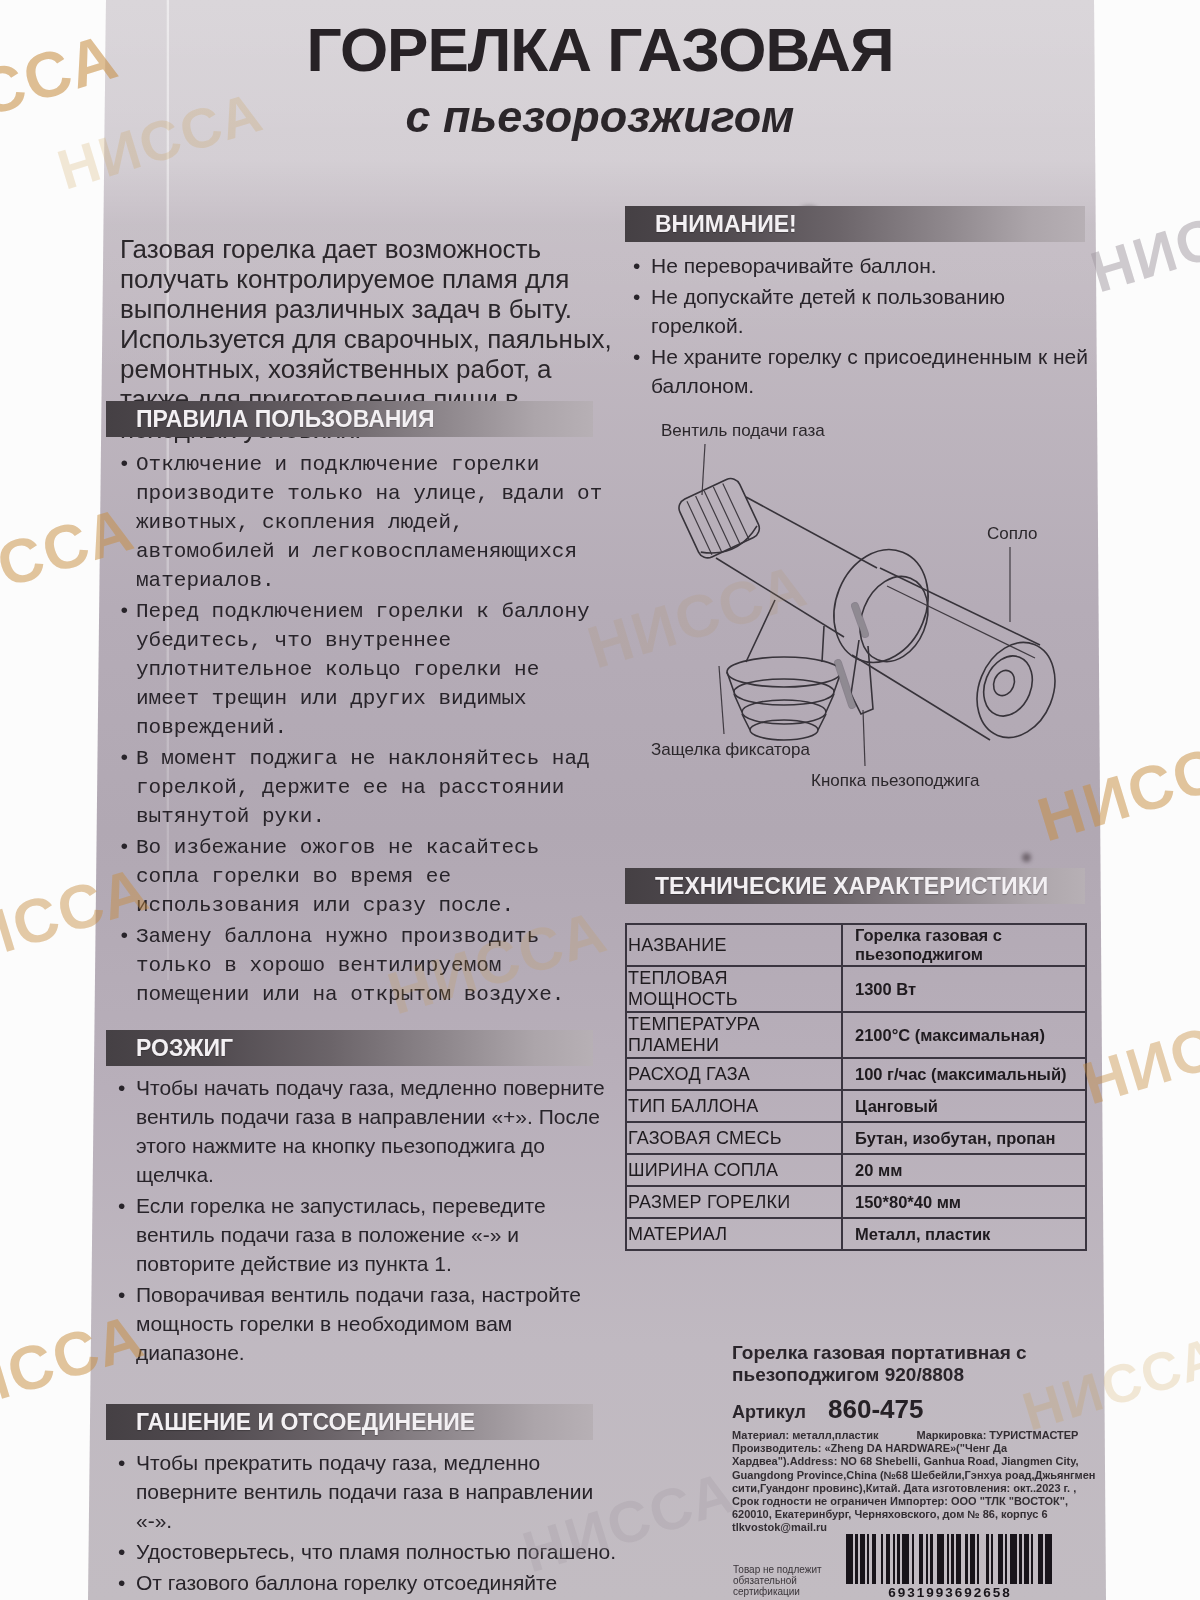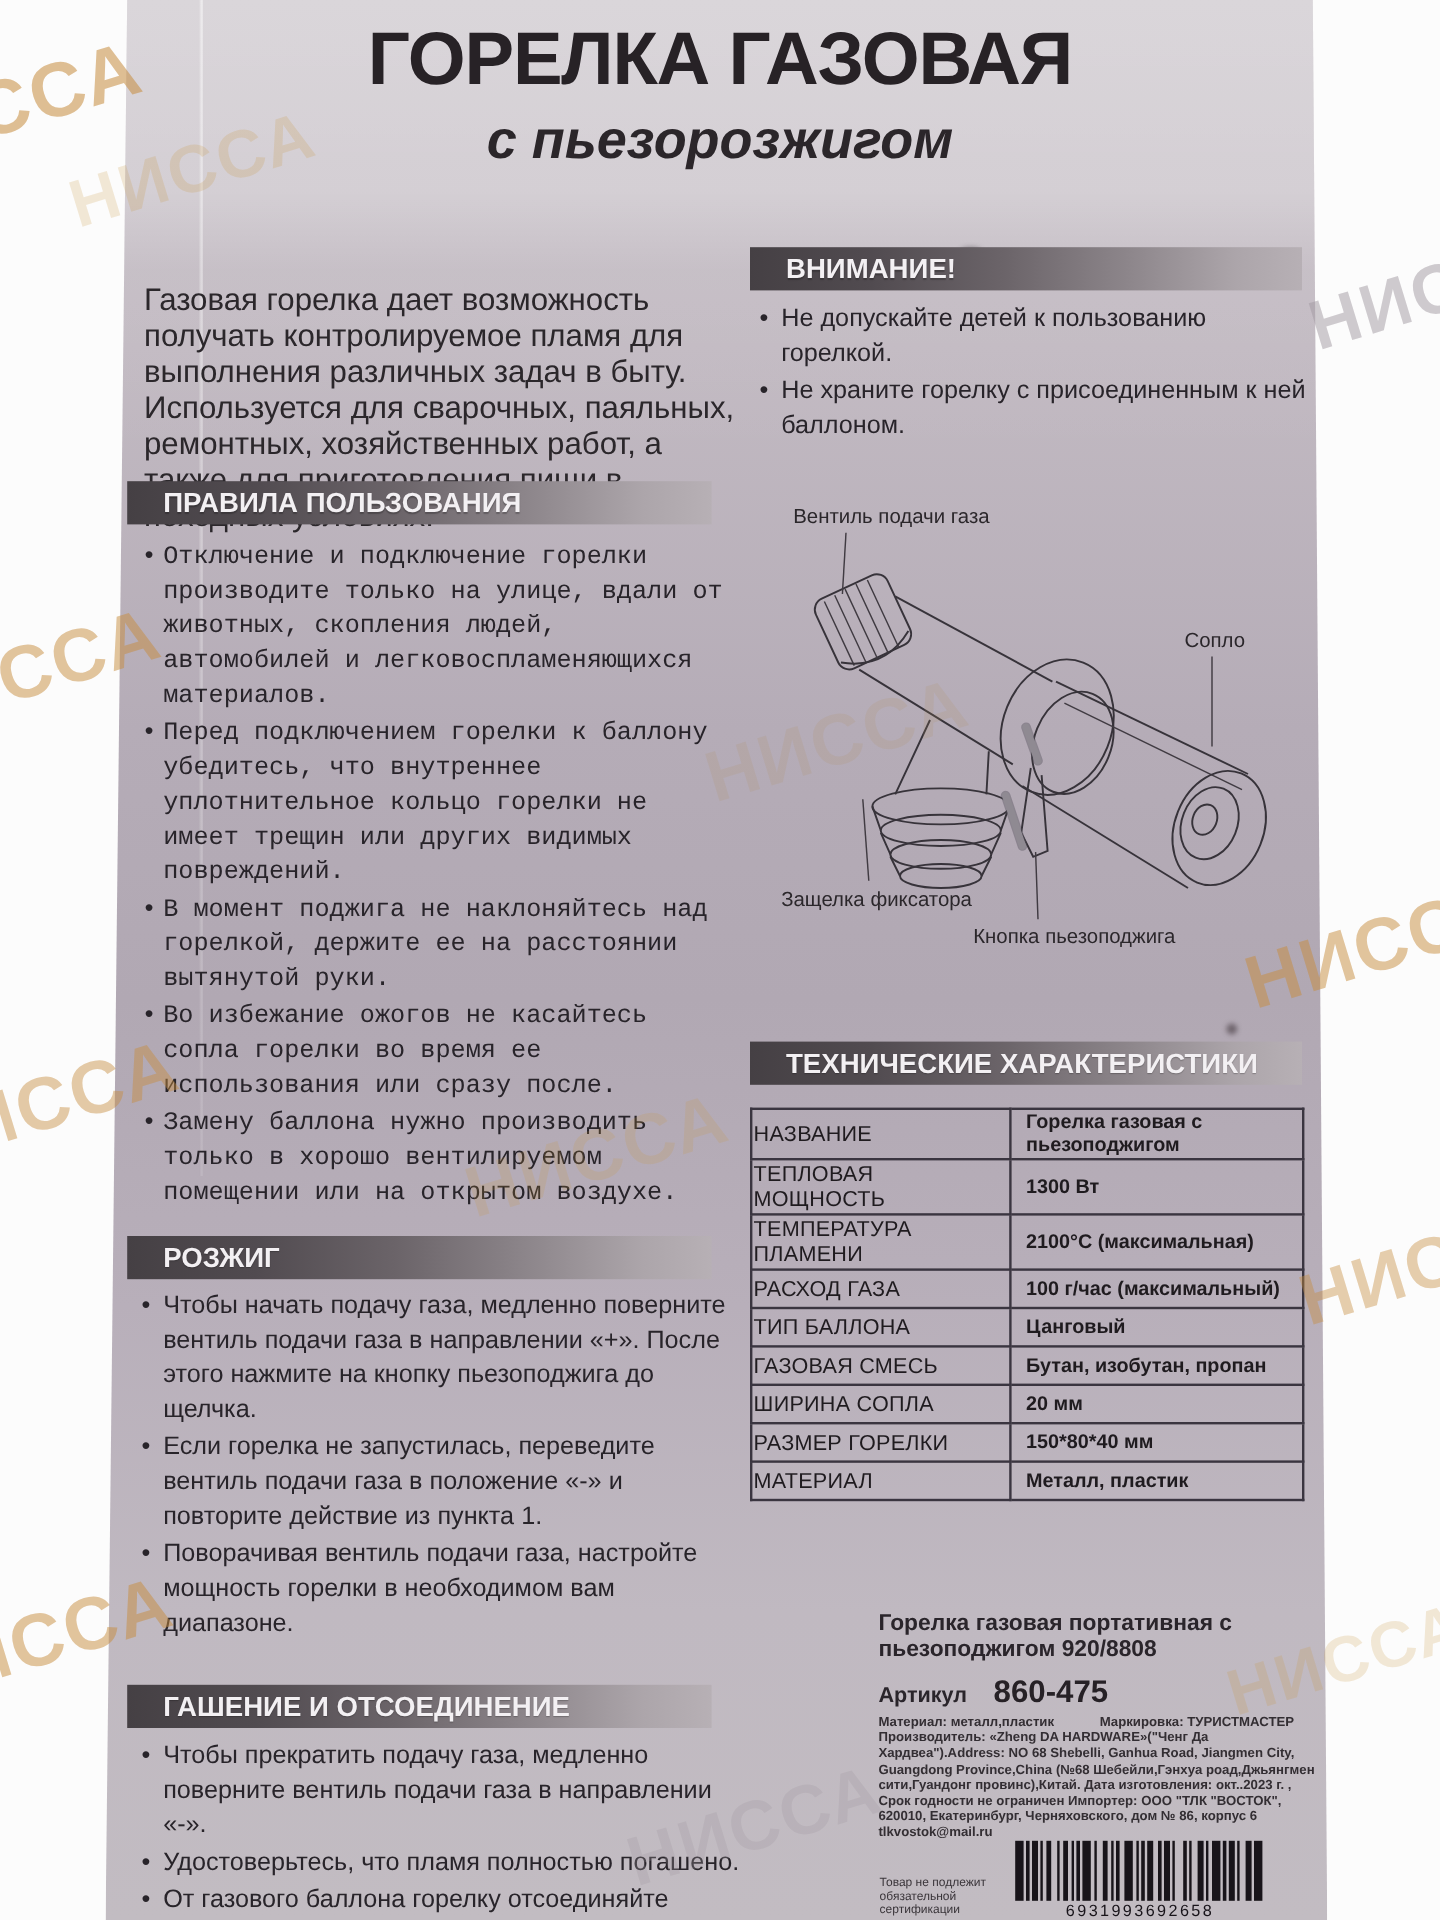--- a/index.html
+++ b/index.html
@@ -58,21 +58,21 @@
   .fine .l1{display:flex;gap:38px;}
   .cert{position:absolute;left:733px;top:1564px;width:108px;
     font-size:10px;line-height:11px;color:#3a353a;}
 
   
   .barcode{position:absolute;left:846px;top:1534px;width:208px;}
   .bars{display:flex;height:50px;width:100%;}
   .bars span{flex-basis:0;height:100%;}
   .bb{background:#18141a;}
   .bs{background:transparent;}
-  .bnum{text-align:center;font-size:13.5px;font-weight:400;letter-spacing:2px;color:#18141a;margin-top:1px;}
+  .bnum{text-align:center;font-size:13.5px;font-weight:700;letter-spacing:2px;color:#18141a;margin-top:1px;}
 
   
   .diagram{position:absolute;left:625px;top:400px;}
   .diagram .ln{fill:none;stroke:#37333a;stroke-width:1.6px;}
   .diagram .thin{fill:none;stroke:#403b42;stroke-width:1.2px;}
   .diagram text{font-size:17px;fill:#2b272b;}
   .diagram .pin{stroke:#8f8a92;stroke-width:6px;stroke-linecap:round;}
   .diagram .pinshadow{stroke:#5a5560;stroke-width:8px;stroke-linecap:round;opacity:.45;}
 
   
@@ -121,20 +121,21 @@
     <ul class="blist" style="left:118px;top:1448px;width:505px;">
       <li>Чтобы прекратить подачу газа, медленно поверните вентиль подачи газа в направлении «-».</li>
       <li>Удостоверьтесь, что пламя полностью погашено.</li>
       <li>От газового баллона горелку отсоединяйте только после полного остывания.</li>
     </ul>
 
     <div class="bar" style="left:625px;top:206px;width:460px;">
       <span>ВНИМАНИЕ!</span>
     </div>
     <ul class="blist" style="left:633px;top:251px;width:455px;">
+      <li>Не переворачивайте баллон.</li>
       <li>Не допускайте детей к пользованию горелкой.</li>
       <li>Не храните горелку с присоединенным к ней баллоном.</li>
     </ul>
 
     <svg class="diagram" width="470" height="412" viewBox="0 0 470 412">
 
       <g transform="rotate(-25 95 120)">
         <rect class="ln" x="62" y="86" width="66" height="64" rx="10"></rect>
         <path class="thin" d="M73,89 L73,148 M83,88 L83,150 M93,87 L93,151 M103,87 L103,151 M113,88 L113,150"></path>
         <path class="ln" d="M64,141 Q95,162 126,141"></path>

